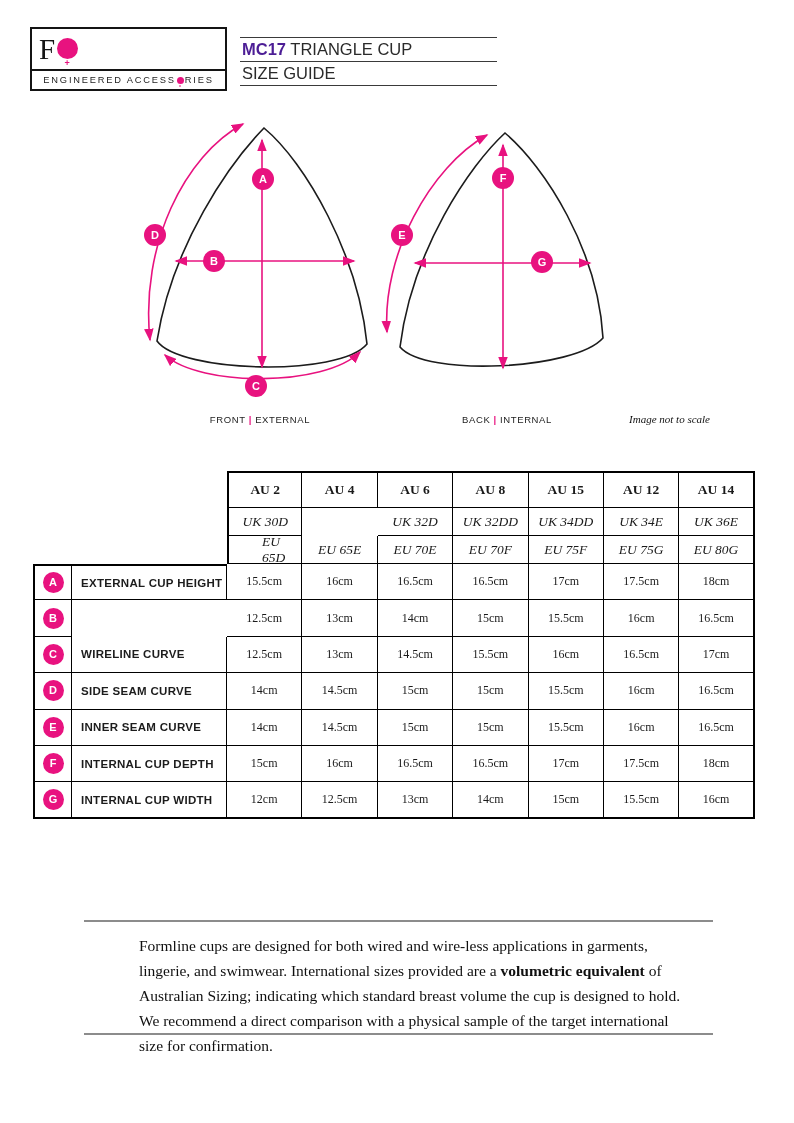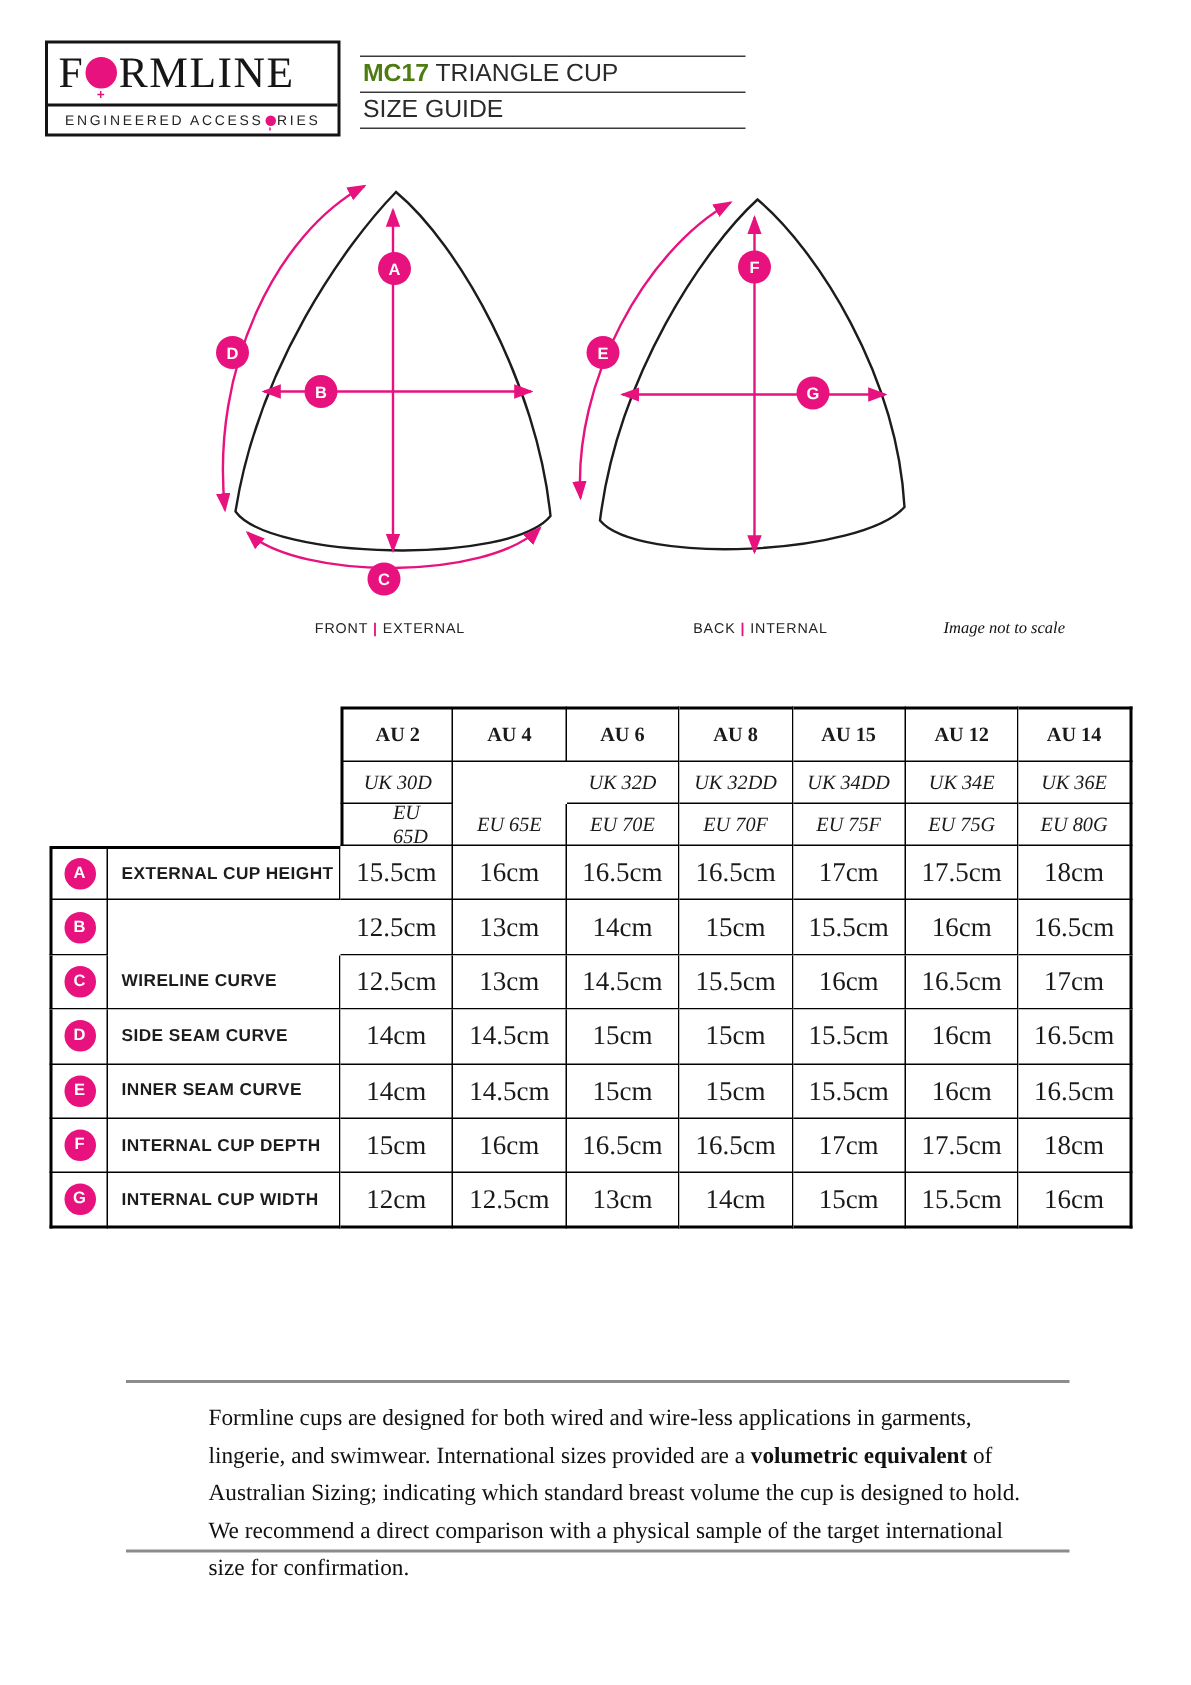--- a/index.html
+++ b/index.html
@@ -22,21 +22,21 @@
                   white-space:nowrap; }
   .tag-dot { position:relative; display:inline-block; width:7px; height:7px; border-radius:50%;
              background:var(--pink); margin:0 1px; }
   .tag-dot::after { content:""; position:absolute; left:50%; bottom:-3px; transform:translateX(-50%);
                     width:1px; height:2px; background:var(--pink); }
 
   
   #title-block { position:absolute; left:240px; top:37px; width:257px; border-top:1px solid #3a3a3a; }
   .title-row { height:24px; display:flex; align-items:center; border-bottom:1px solid #3a3a3a;
                font-size:16.5px; color:#2a2a2a; padding-left:2px; white-space:pre; }
-  .title-bold { font-weight:bold; color:#4d7c0f; }
+  .title-bold { font-weight:bold; color:#4c1d95; }
 
   
   #diagram-svg { position:absolute; left:120px; top:115px; }
   .cap { position:absolute; top:414px; height:14px; font-size:9.5px; letter-spacing:0.6px;
          color:#232323; text-align:center; white-space:pre; }
   .cap .pipe { color:var(--pink); font-weight:bold; }
   #front-caption { left:160px; width:200px; }
   #back-caption  { left:407px; width:200px; }
   #scale-note { position:absolute; left:555px; top:413px; width:155px; text-align:right;
                 font-family:"Liberation Serif", serif; font-style:italic; font-size:11px; color:#111; }
@@ -46,21 +46,21 @@
                 grid-template-columns:39px 155px repeat(7, 75.4px);
                 grid-template-rows:37px 28px 28px repeat(7, 36.4px); }
   .cell { border-right:1px solid #000; border-bottom:1px solid #000;
           display:flex; align-items:center; justify-content:center; background:#fff; }
   .bt2 { border-top:2px solid #000; }
   .bl2 { border-left:2px solid #000; }
   .br2 { border-right-width:2px; }
   .bb2 { border-bottom-width:2px; }
   .th-au  { font-family:"Liberation Serif", serif; font-weight:bold; font-size:13.5px; }
   .th-int { font-family:"Liberation Serif", serif; font-style:italic; font-size:13.5px; }
-  .val    { font-family:"Liberation Serif", serif; font-size:18px; }
+  .val    { font-family:"Liberation Serif", serif; font-size:12px; }
   .lbl    { justify-content:flex-start; padding-left:9px; font-size:11.5px; font-weight:bold;
             letter-spacing:0.3px; color:#1c1c1c; }
   .badge  { display:inline-block; width:21px; height:21px; border-radius:50%; background:var(--pink);
             color:#fff; font-size:11px; font-weight:bold; line-height:21px; text-align:center;
             font-family:"Liberation Sans", sans-serif; }
 
   
   .rule { position:absolute; left:84px; width:629px; height:2px; background:#8c8c8c; }
   #rule-top { top:920px; } #rule-bottom { top:1033px; }
   #footnote { position:absolute; left:139px; top:933px; width:554px;
@@ -72,21 +72,20 @@
 </style>
 </head>
 <body>
 
 <div id="page">
 
   <div id="logo-box">
     <div id="logo-name">
         <span>F</span>
         <span class="logo-o"></span>
-        <span>RMLINE</span>
       </div>
     <div id="logo-tagline">
         <span>ENGINEERED ACCESS</span>
         <span class="tag-dot"></span>
         <span>RIES</span>
       </div>
   </div>
 
   <div id="title-block">
     <div class="title-row"><span class="title-bold">MC17</span><span> TRIANGLE CUP</span></div>

